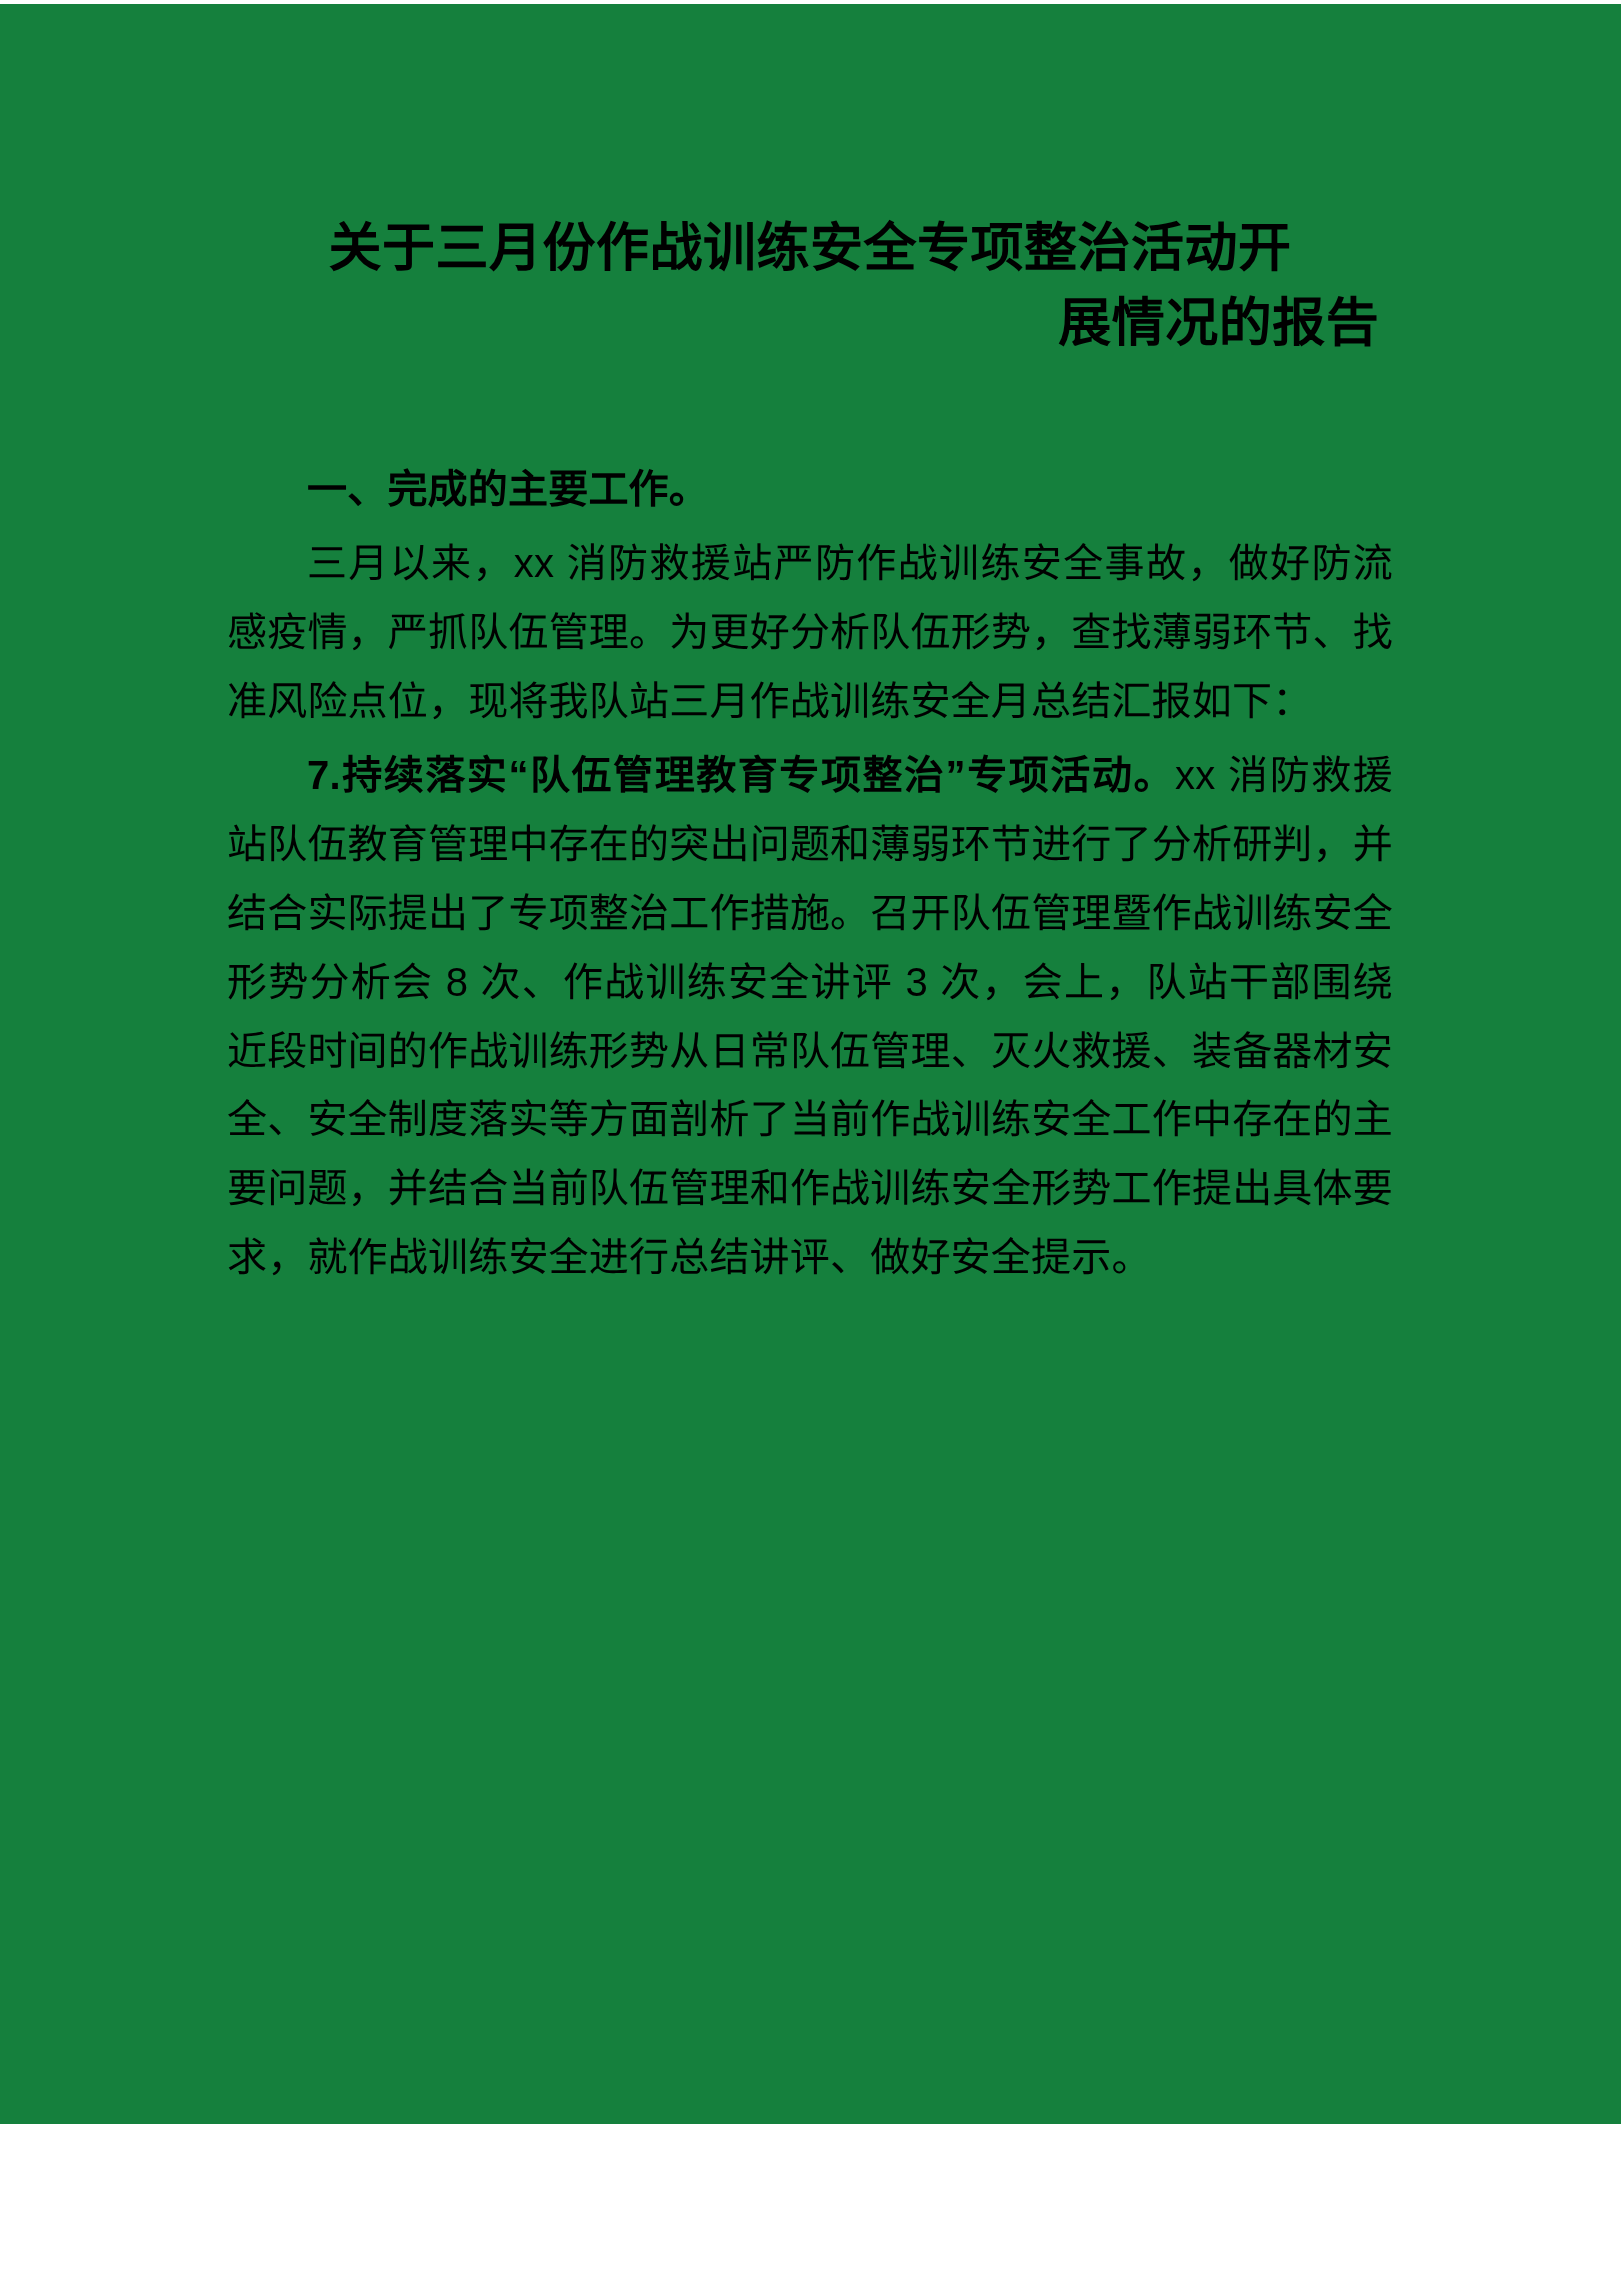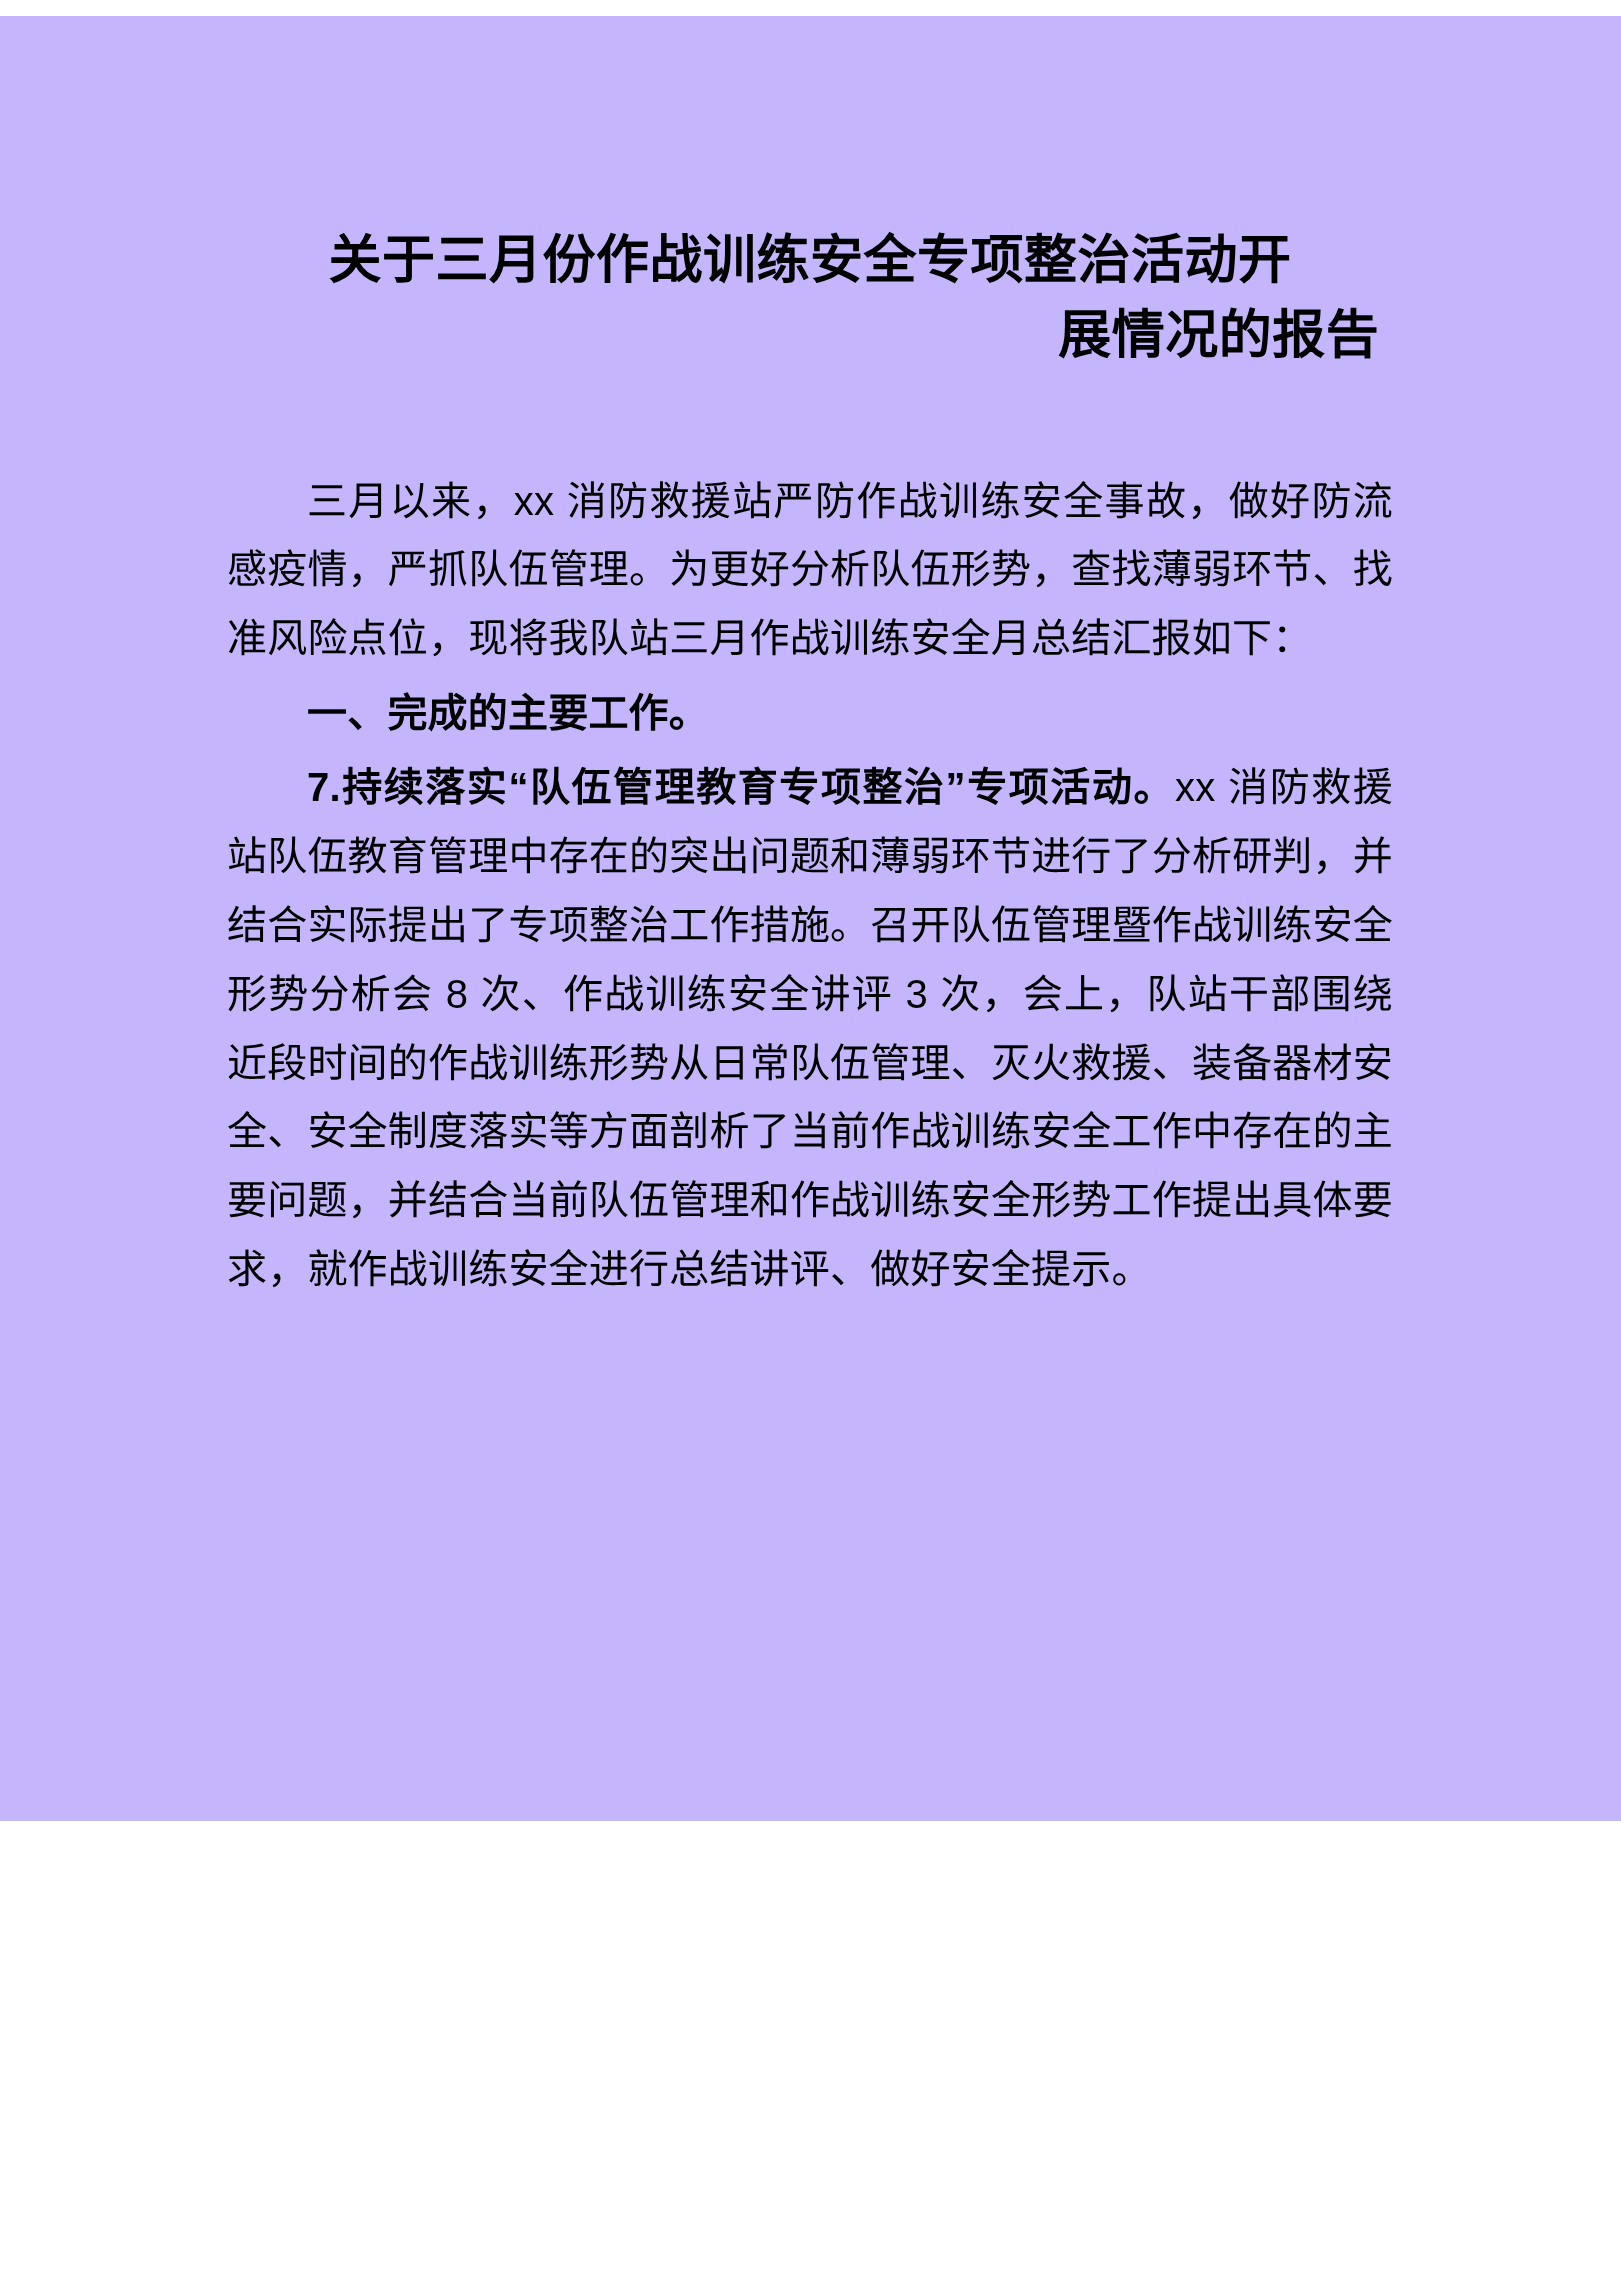--- a/index.html
+++ b/index.html
@@ -4,23 +4,23 @@
 <title>关于三月份作战训练安全专项整治活动开展情况的报告</title>
 <style>
   html, body {
     margin: 0;
     padding: 0;
     background: #ffffff;
   }
   .page {
     position: relative;
     width: 1621px;
-    height: 1805px;
-    margin: 16px auto;
-    background: #c4b5fd;
+    height: 2120px;
+    margin: 4px auto;
+    background: #15803d;
     box-sizing: border-box;
     overflow: hidden;
     font-family: "Liberation Sans", "DejaVu Sans", sans-serif;
     color: #000000;
   }
   .content {
     position: absolute;
     left: 227px;
     top: 0;
     width: 1166px;
@@ -66,26 +66,26 @@
 <div class="page">
   <div class="content">
 
     <h1 class="doc-title">
       <span style="display: block;">关于三月份作战训练安全专项整治活动开</span>
       <span style="display: block; text-align: right;">展情况的报告</span>
     </h1>
 
     <div class="body-block">
 
+      <p class="para heading">
+        <span>一、完成的主要工作。</span>
+      </p>
+
       <p class="para">
         <span>三月以来，xx 消防救援站严防作战训练安全事故，做好防流感疫情，严抓队伍管理。为更好分析队伍形势，查找薄弱环节、找准风险点位，现将我队站三月作战训练安全月总结汇报如下：</span>
-      </p>
-
-      <p class="para heading">
-        <span>一、完成的主要工作。</span>
       </p>
 
 
       <p class="para">
         <span class="b">7.持续落实“队伍管理教育专项整治”专项活动。</span><span>xx 消防救援站队伍教育管理中存在的突出问题和薄弱环节进行了分析研判，并结合实际提出了专项整治工作措施。召开队伍管理暨作战训练安全形势分析会 8 次、作战训练安全讲评 3 次，会上，队站干部围绕近段时间的作战训练形势从日常队伍管理、灭火救援、装备器材安全、安全制度落实等方面剖析了当前作战训练安全工作中存在的主要问题，并结合当前队伍管理和作战训练安全形势工作提出具体要求，就作战训练安全进行总结讲评、做好安全提示。</span>
       </p>
 
     </div>
   </div>
 </div>

